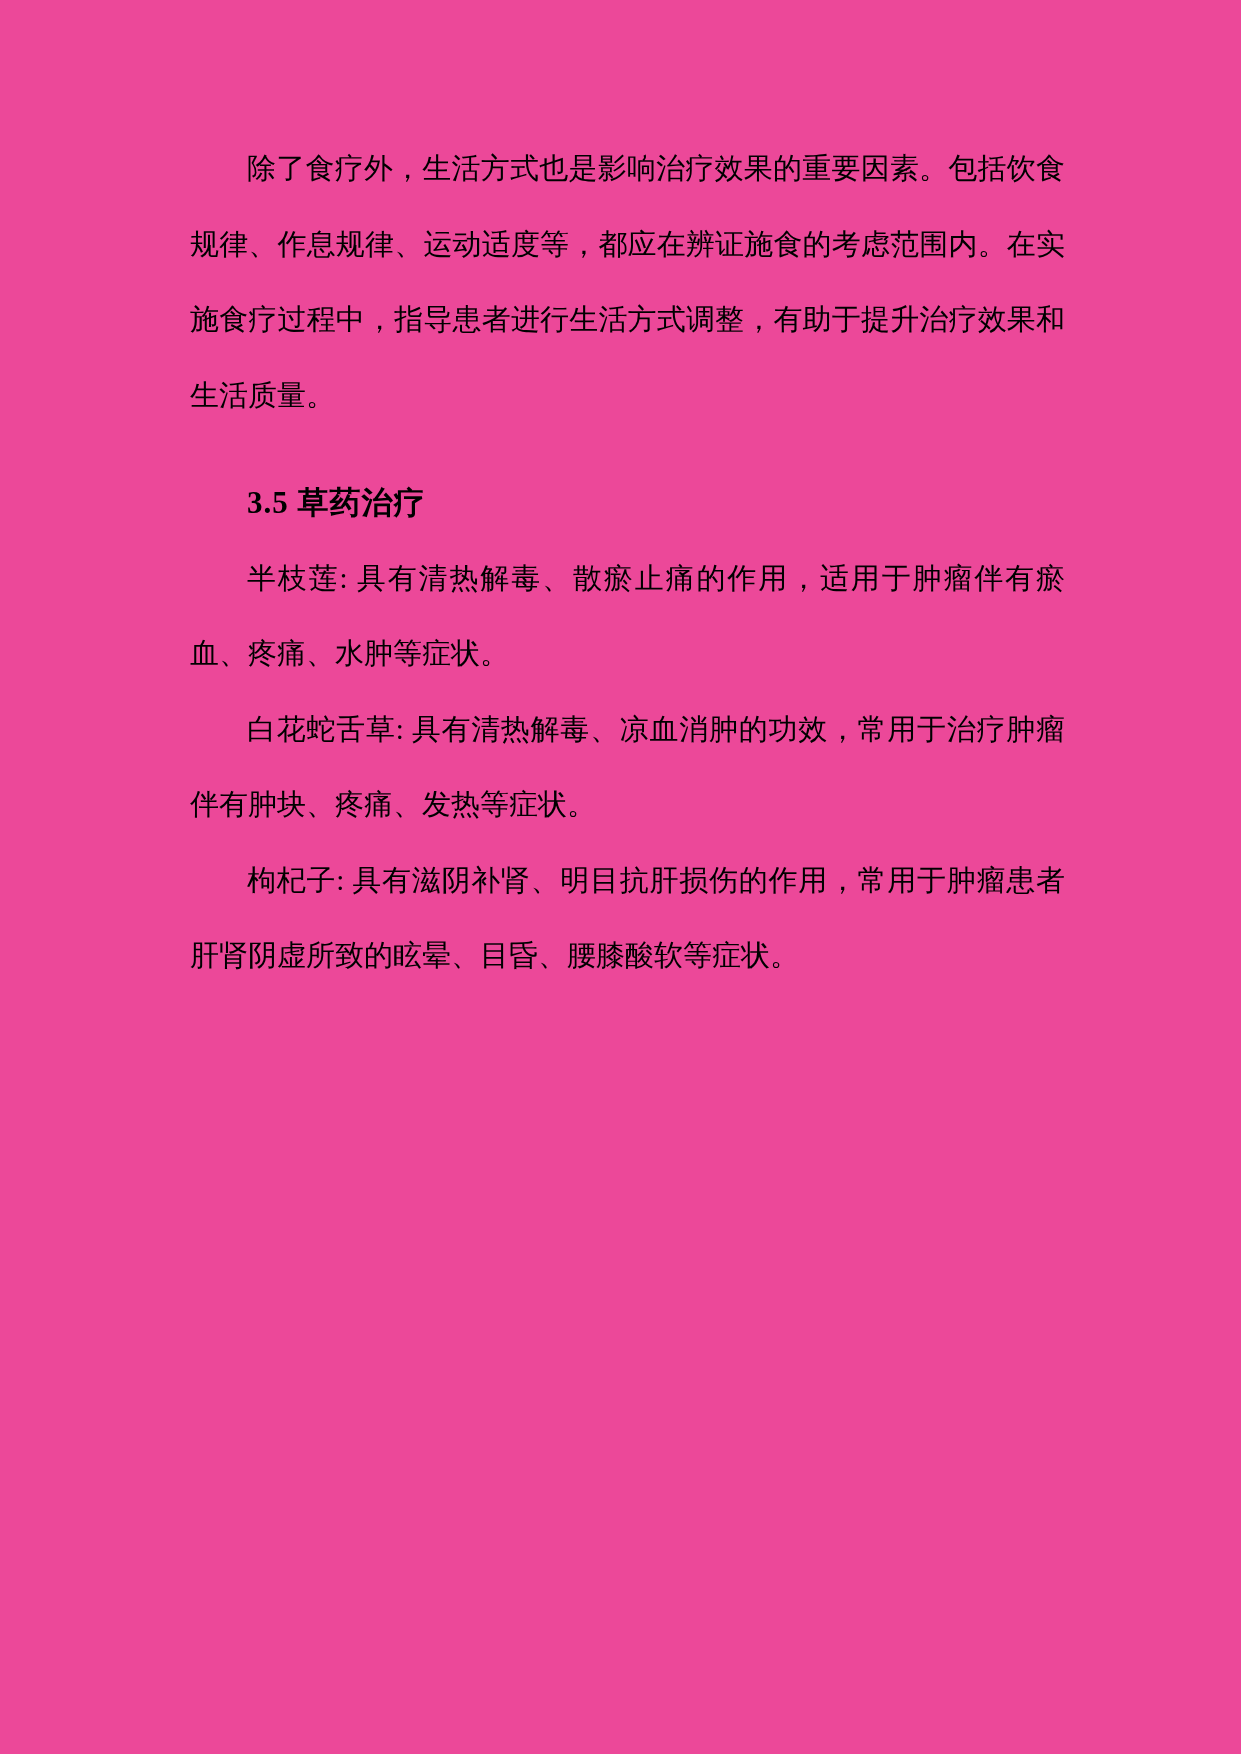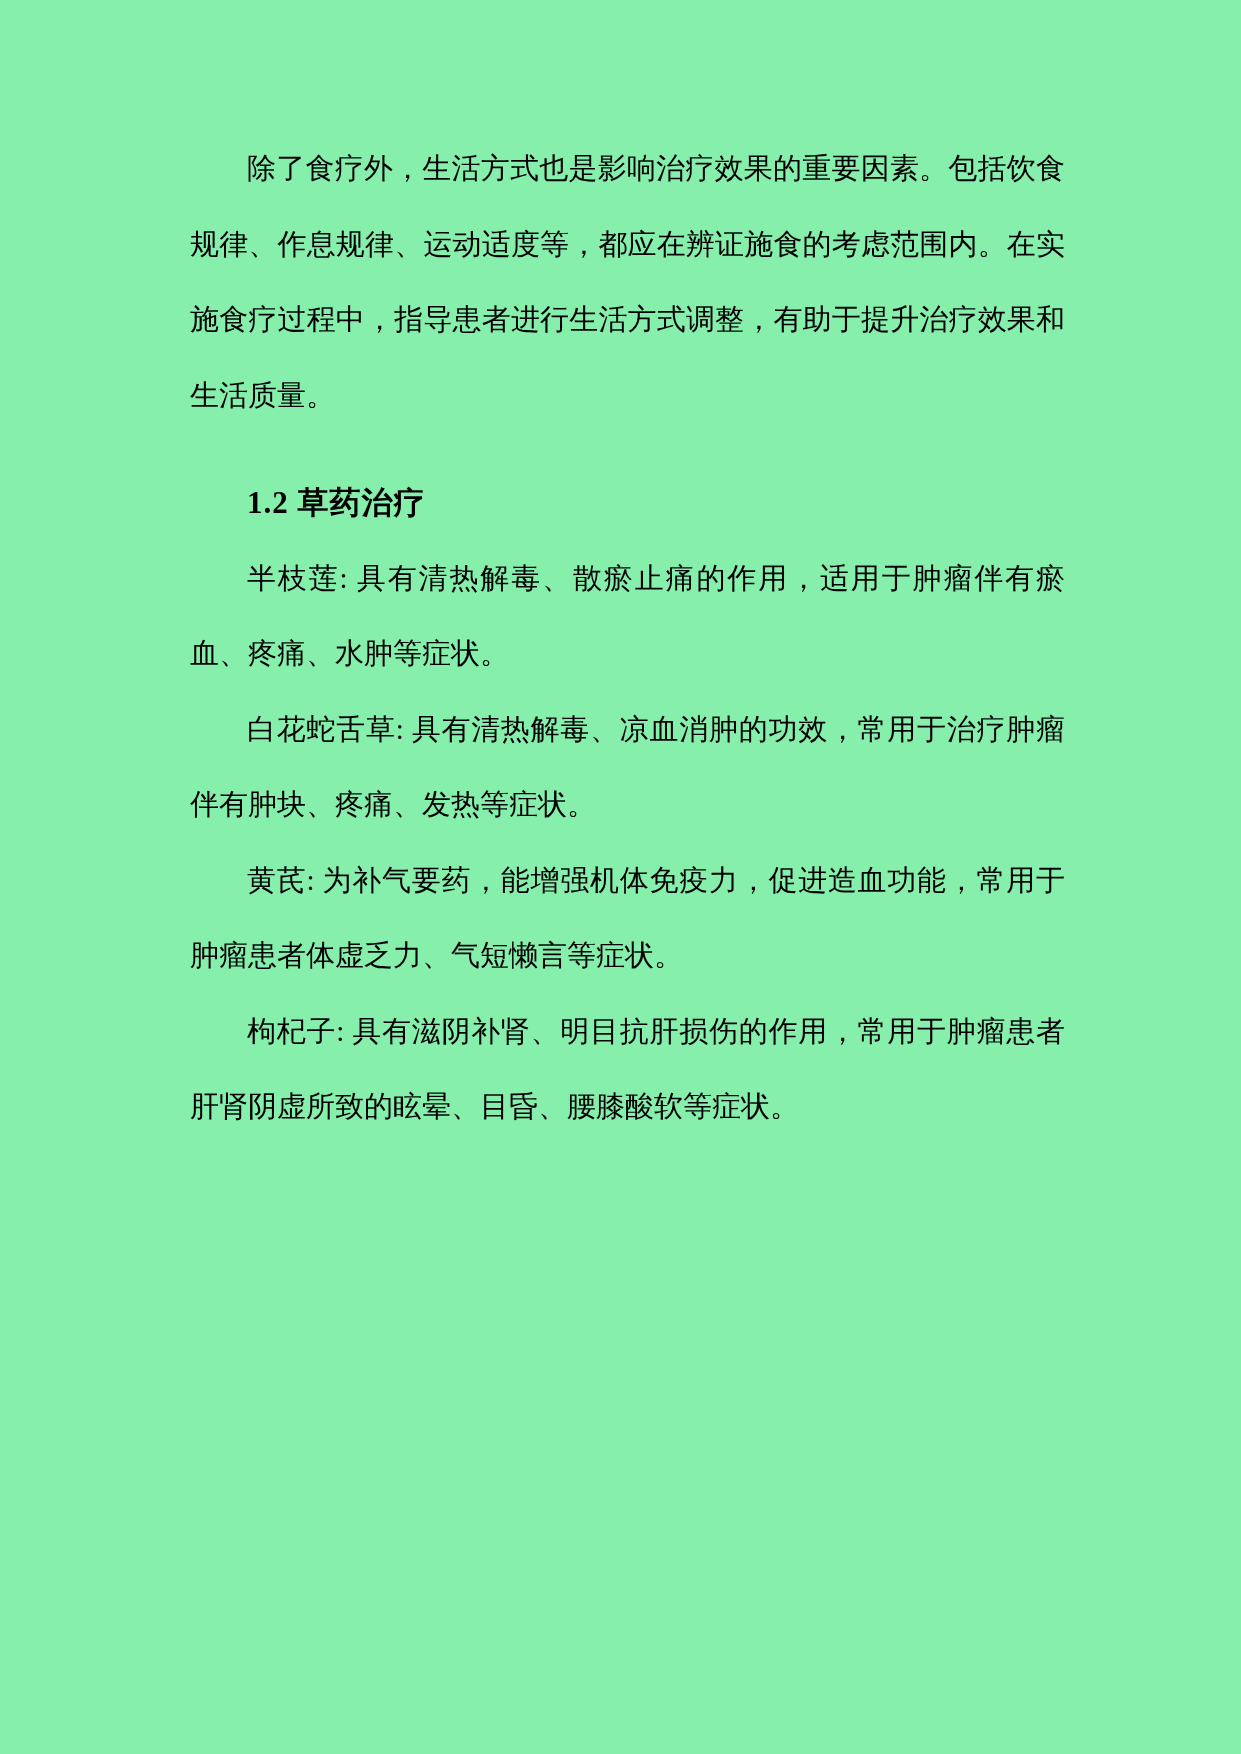--- a/index.html
+++ b/index.html
@@ -4,21 +4,21 @@
 <style>
   html, body {
     margin: 0;
     padding: 0;
     background: #ffffff;
   }
   .page {
     position: relative;
     width: 1241px;
     height: 1754px;
-    background: #86efac;
+    background: #ec4899;
     color: #000000;
     overflow: hidden;
     box-sizing: border-box;
     padding: 131px 176px 0 190px;
     font-family: "Liberation Serif", "DejaVu Serif", serif;
   }
   .body-para {
     margin: 0;
     font-size: 29px;
     line-height: 75.5px;
@@ -39,25 +39,24 @@
     font-family: "Liberation Serif", "DejaVu Serif", serif;
   }
 </style>
 </head>
 <body>
 
 <div class="page">
 
   <p class="body-para">除了食疗外，生活方式也是影响治疗效果的重要因素。包括饮食规律、作息规律、运动适度等，都应在辨证施食的考虑范围内。在实施食疗过程中，指导患者进行生活方式调整，有助于提升治疗效果和生活质量。</p>
 
-  <h2 class="section-heading">1.2 草药治疗</h2>
+  <h2 class="section-heading">3.5 草药治疗</h2>
 
 
   <p class="body-para">半枝莲: 具有清热解毒、散瘀止痛的作用，适用于肿瘤伴有瘀血、疼痛、水肿等症状。</p>
 
   <p class="body-para">白花蛇舌草: 具有清热解毒、凉血消肿的功效，常用于治疗肿瘤伴有肿块、疼痛、发热等症状。</p>
 
-  <p class="body-para">黄芪: 为补气要药，能增强机体免疫力，促进造血功能，常用于肿瘤患者体虚乏力、气短懒言等症状。</p>
 
 
   <p class="body-para">枸杞子: 具有滋阴补肾、明目抗肝损伤的作用，常用于肿瘤患者肝肾阴虚所致的眩晕、目昏、腰膝酸软等症状。</p>
 
 </div>
 
 </body></html>

